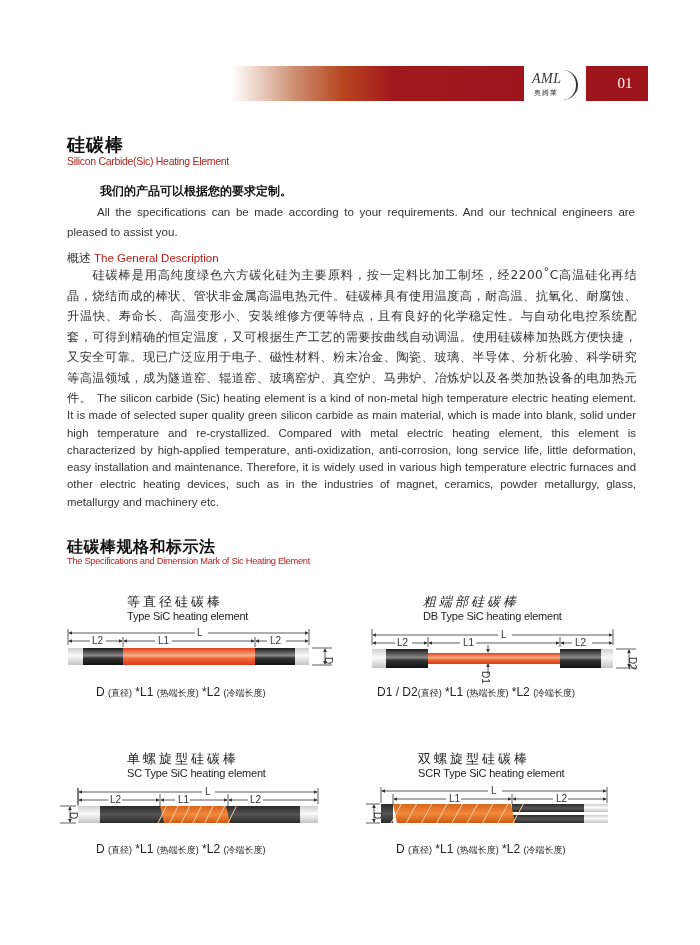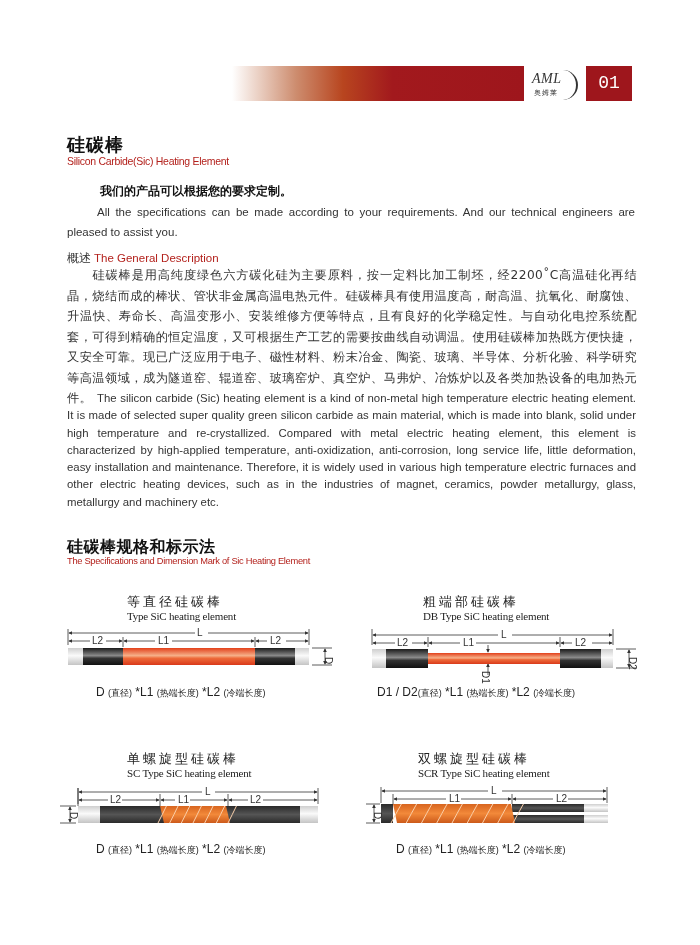--- a/index.html
+++ b/index.html
@@ -4,39 +4,39 @@
 <style>
   html,body{margin:0;padding:0;background:#fff;}
   body{width:700px;height:945px;position:relative;overflow:hidden;font-family:"DejaVu Sans","Liberation Sans",sans-serif;color:#222;}
   .abs{position:absolute;}
   
   .hdr-bar{left:232px;top:66px;width:292px;height:35px;background:linear-gradient(90deg,rgba(255,255,255,1) 0%,rgba(205,140,110,1) 22%,#b8451f 38%,#a2191d 55%,#9e161c 100%);}
   .logo{left:528px;top:64px;width:52px;height:40px;}
   .logo-text{position:absolute;left:4px;top:7px;font-family:"Liberation Serif",serif;font-style:italic;font-size:14px;color:#333;letter-spacing:0.5px;}
   .logo-sub{position:absolute;left:6px;top:24px;font-size:7px;color:#333;letter-spacing:1px;}
   .logo-arc{position:absolute;left:34px;top:6px;width:14px;height:30px;border-right:2px solid #333;border-radius:0 20px 20px 0;}
-  .pg{left:586px;top:66px;width:46px;height:35px;background:#9e161c;color:#fff;font-family:Liberation Mono, monospace;font-size:18px;line-height:35px;text-align:center;}
+  .pg{left:586px;top:66px;width:46px;height:35px;background:#9e161c;color:#fff;font-family:Liberation Serif, serif;font-size:15px;line-height:35px;text-align:center;padding-left:16px;}
   
   .t-cn{left:67px;top:133px;font-size:18px;font-weight:bold;color:#111;letter-spacing:1px;}
   .t-en{left:67px;top:155px;font-family:"Liberation Sans",sans-serif;font-size:10.5px;color:#b3211c;letter-spacing:-0.3px;}
   .sub-cn{left:100px;top:183px;font-size:12px;font-weight:bold;color:#111;}
   .para-en{left:67px;top:202px;width:568px;font-family:"Liberation Sans",sans-serif;font-size:11.5px;line-height:20px;color:#333;text-align:justify;}
   .para-en .ind{display:inline-block;width:30px;}
   .desc-head{left:67px;top:250px;font-size:12px;color:#333;}
   .desc-head .en{font-family:"Liberation Sans",sans-serif;color:#b3211c;font-size:11.5px;margin-left:3px;}
   .para-cn{left:67px;top:265px;width:570px;font-size:12.2px;line-height:20.5px;color:#333;letter-spacing:0.4px;text-align:justify;}
   .para-cn .ind{display:inline-block;width:25px;}
   .para-en2{left:67px;top:390px;width:569px;font-family:Liberation Sans, sans-serif;font-size:11.4px;line-height:17.3px;color:#333;text-align:justify;}
   .para-en2 .ind{display:inline-block;width:30px;}
   .t2-cn{left:67px;top:537px;font-size:16px;font-weight:bold;color:#111;letter-spacing:0.5px;}
   .t2-en{left:67px;top:556px;font-family:"Liberation Sans",sans-serif;font-size:9.3px;color:#b3211c;letter-spacing:-0.3px;}
   
   .dg{position:absolute;width:290px;height:120px;}
   .dg .cn{position:absolute;font-size:13px;color:#222;letter-spacing:3px;}
-  .dg .en{position:absolute;font-family:Liberation Serif, serif;font-size:11px;color:#222;letter-spacing:-0.2px;}
+  .dg .en{position:absolute;font-family:Liberation Sans, sans-serif;font-size:11px;color:#222;letter-spacing:-0.2px;}
   .dg .formula{position:absolute;font-family:"Liberation Sans",sans-serif;font-size:12px;color:#222;white-space:nowrap;}
   .dg .formula small{font-size:9px;}
   .dg svg{position:absolute;left:0;top:0;overflow:visible;}
   .dim-t{font-family:"Liberation Sans",sans-serif;font-size:10px;fill:#333;}
 </style>
 </head>
 <body>
 
 <div class="abs hdr-bar"></div>
 <div class="abs logo">
@@ -127,21 +127,21 @@
     <rect x="195" y="63" width="40" height="17" fill="url(#gBlack)"></rect>
     <rect x="235" y="63" width="14" height="17" fill="url(#gWhite)"></rect>
     <text class="dim-t" x="267" y="74" font-size="6" transform="rotate(90 267 72)">D</text>
   </svg>
   <div class="formula" style="left:36px;top:100px;">
     <span>D</span> <small>(直径)</small> <span>*L1</span> <small>(热端长度)</small> <span>*L2</span> <small>(冷端长度)</small>
   </div>
 </div>
 
 <div class="dg" style="left:360px;top:585px;">
-  <div class="cn" style="left:63px;top:8px;">粗端部硅碳棒</div>
+  <div class="cn" style="left:63px;top:8px;font-style:italic;">粗端部硅碳棒</div>
   <div class="en" style="left:63px;top:25px;">DB  Type  SiC heating element</div>
   <svg width="290" height="120">
     <g stroke="#333" stroke-width="0.8" fill="none">
       <line x1="12" y1="44" x2="12" y2="60"></line>
         <line x1="253" y1="44" x2="253" y2="60"></line>
       <line x1="68" y1="52" x2="68" y2="62"></line>
         <line x1="200" y1="52" x2="200" y2="62"></line>
       <line x1="13" y1="50" x2="138" y2="50" marker-start="url(#arr)"></line>
         <line x1="152" y1="50" x2="252" y2="50" marker-end="url(#arr)"></line>
       <line x1="13" y1="58" x2="35" y2="58" marker-start="url(#arr)"></line>

